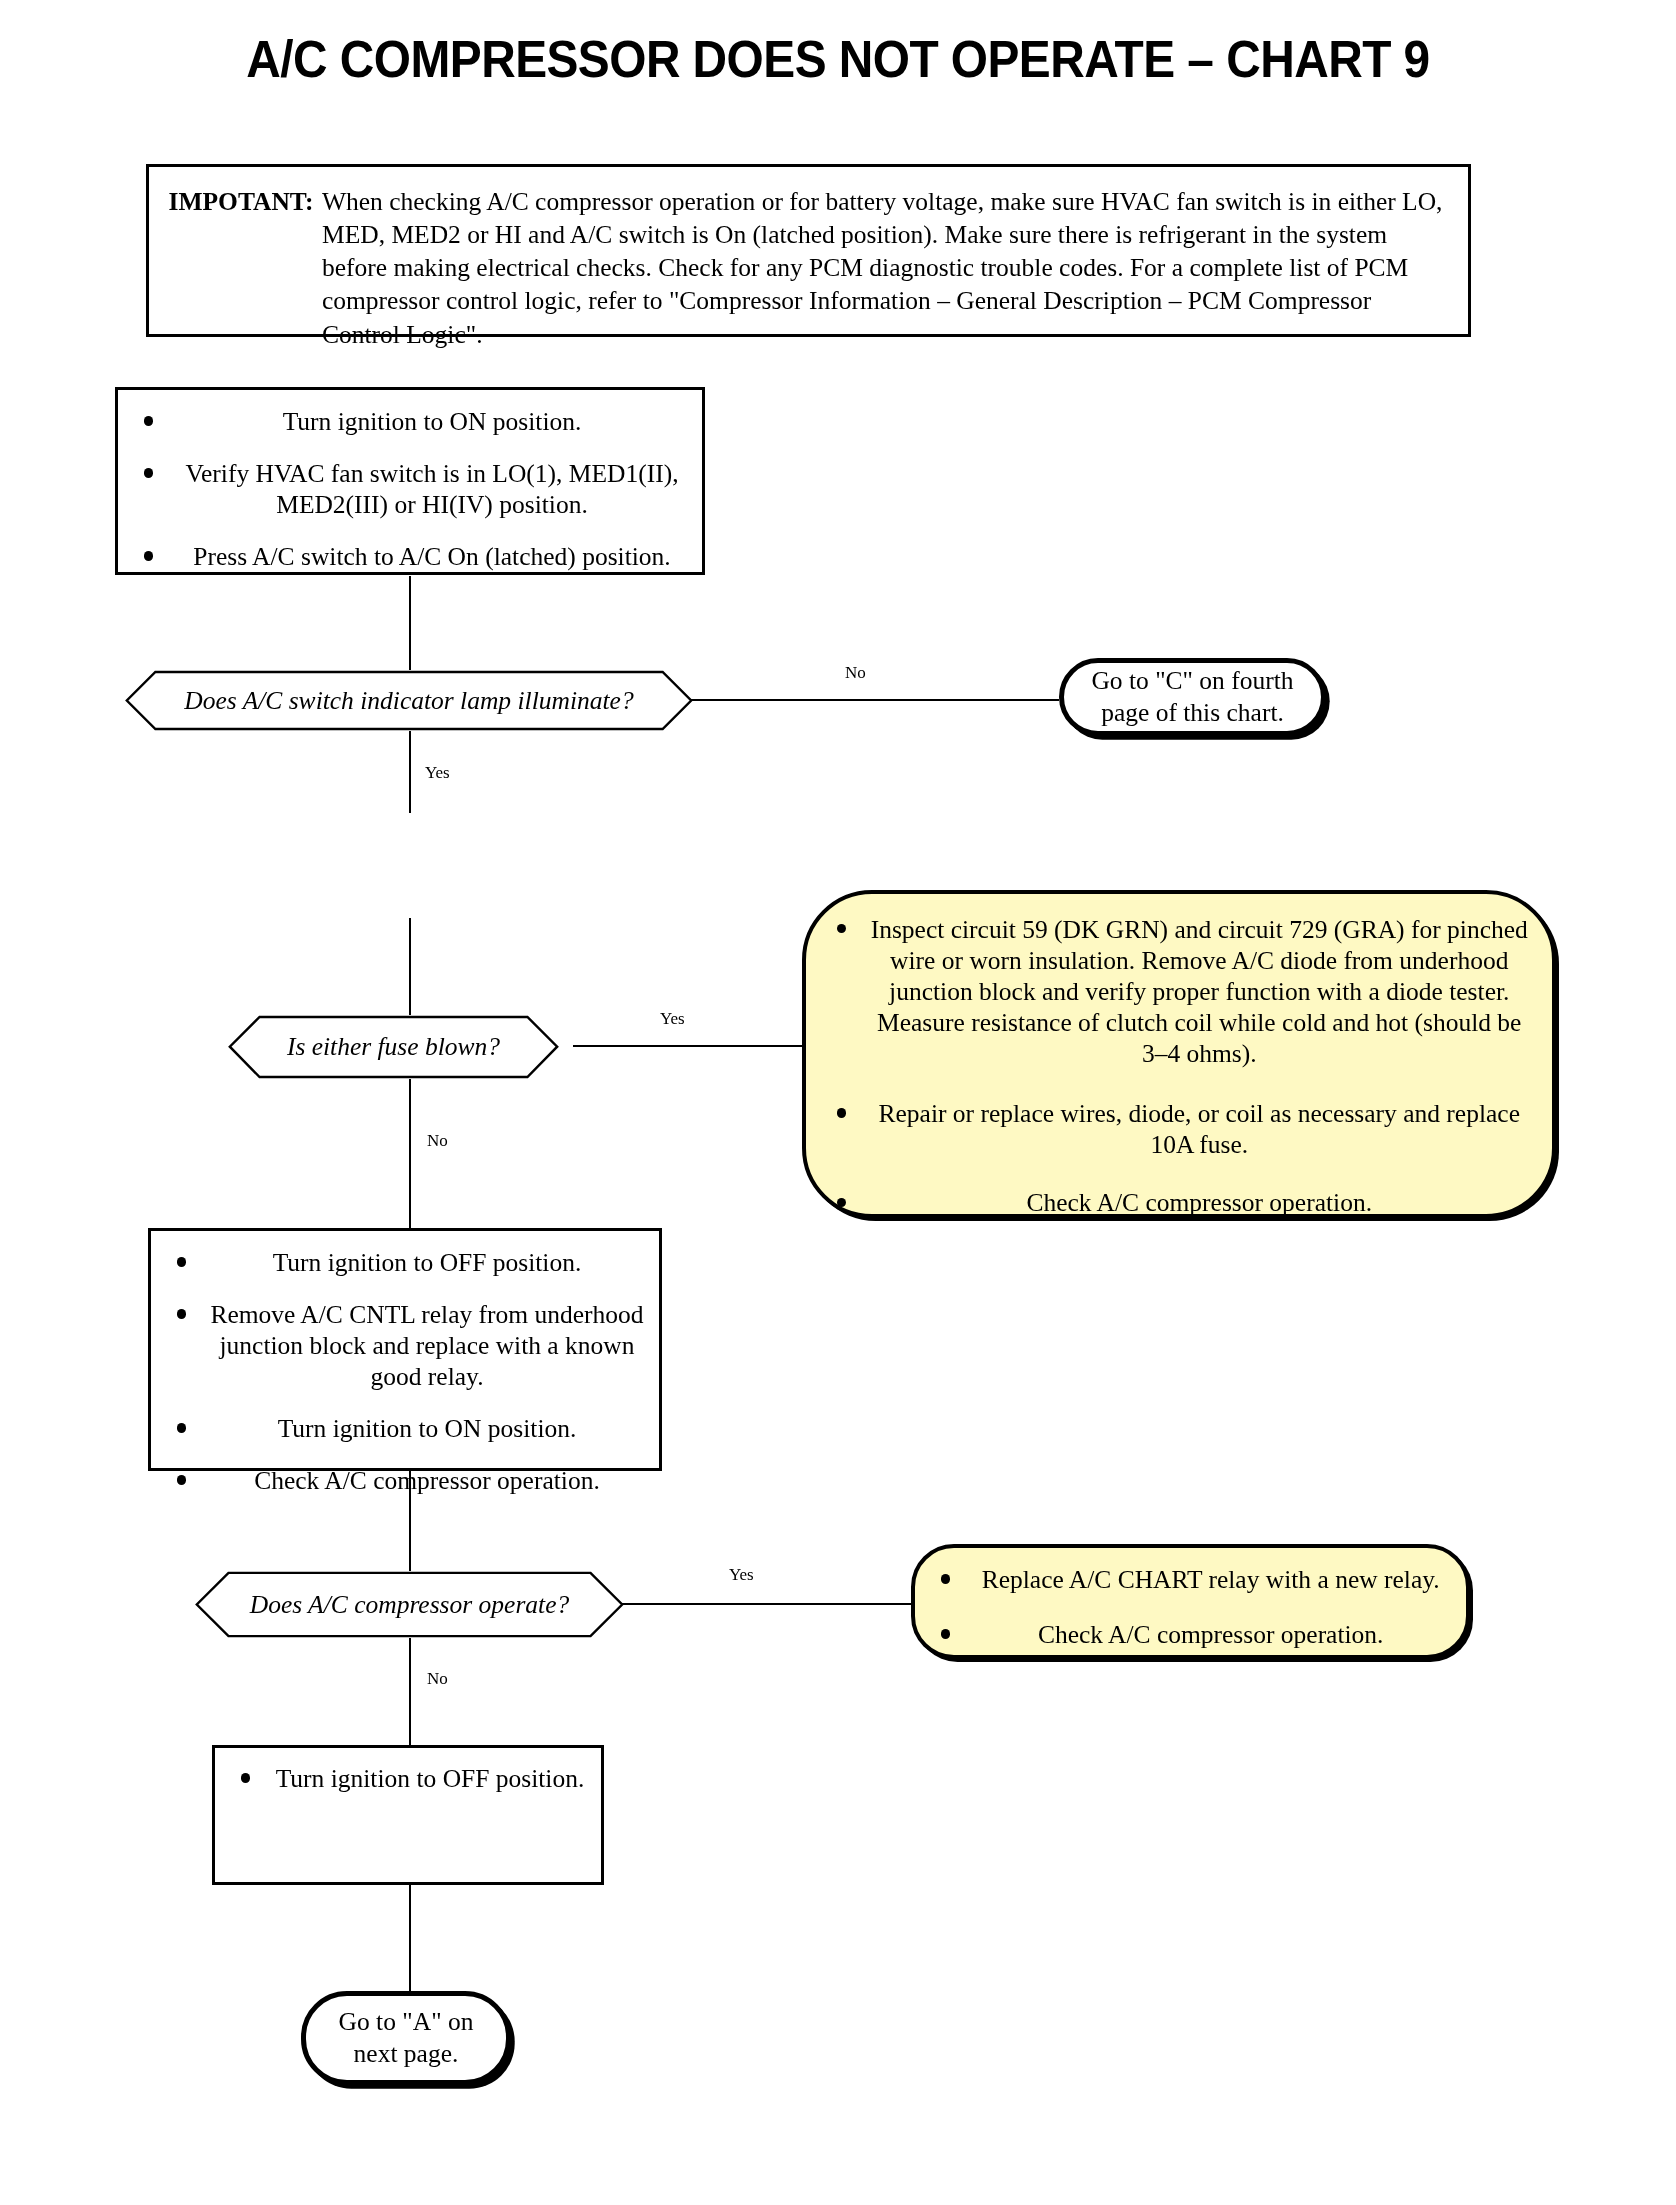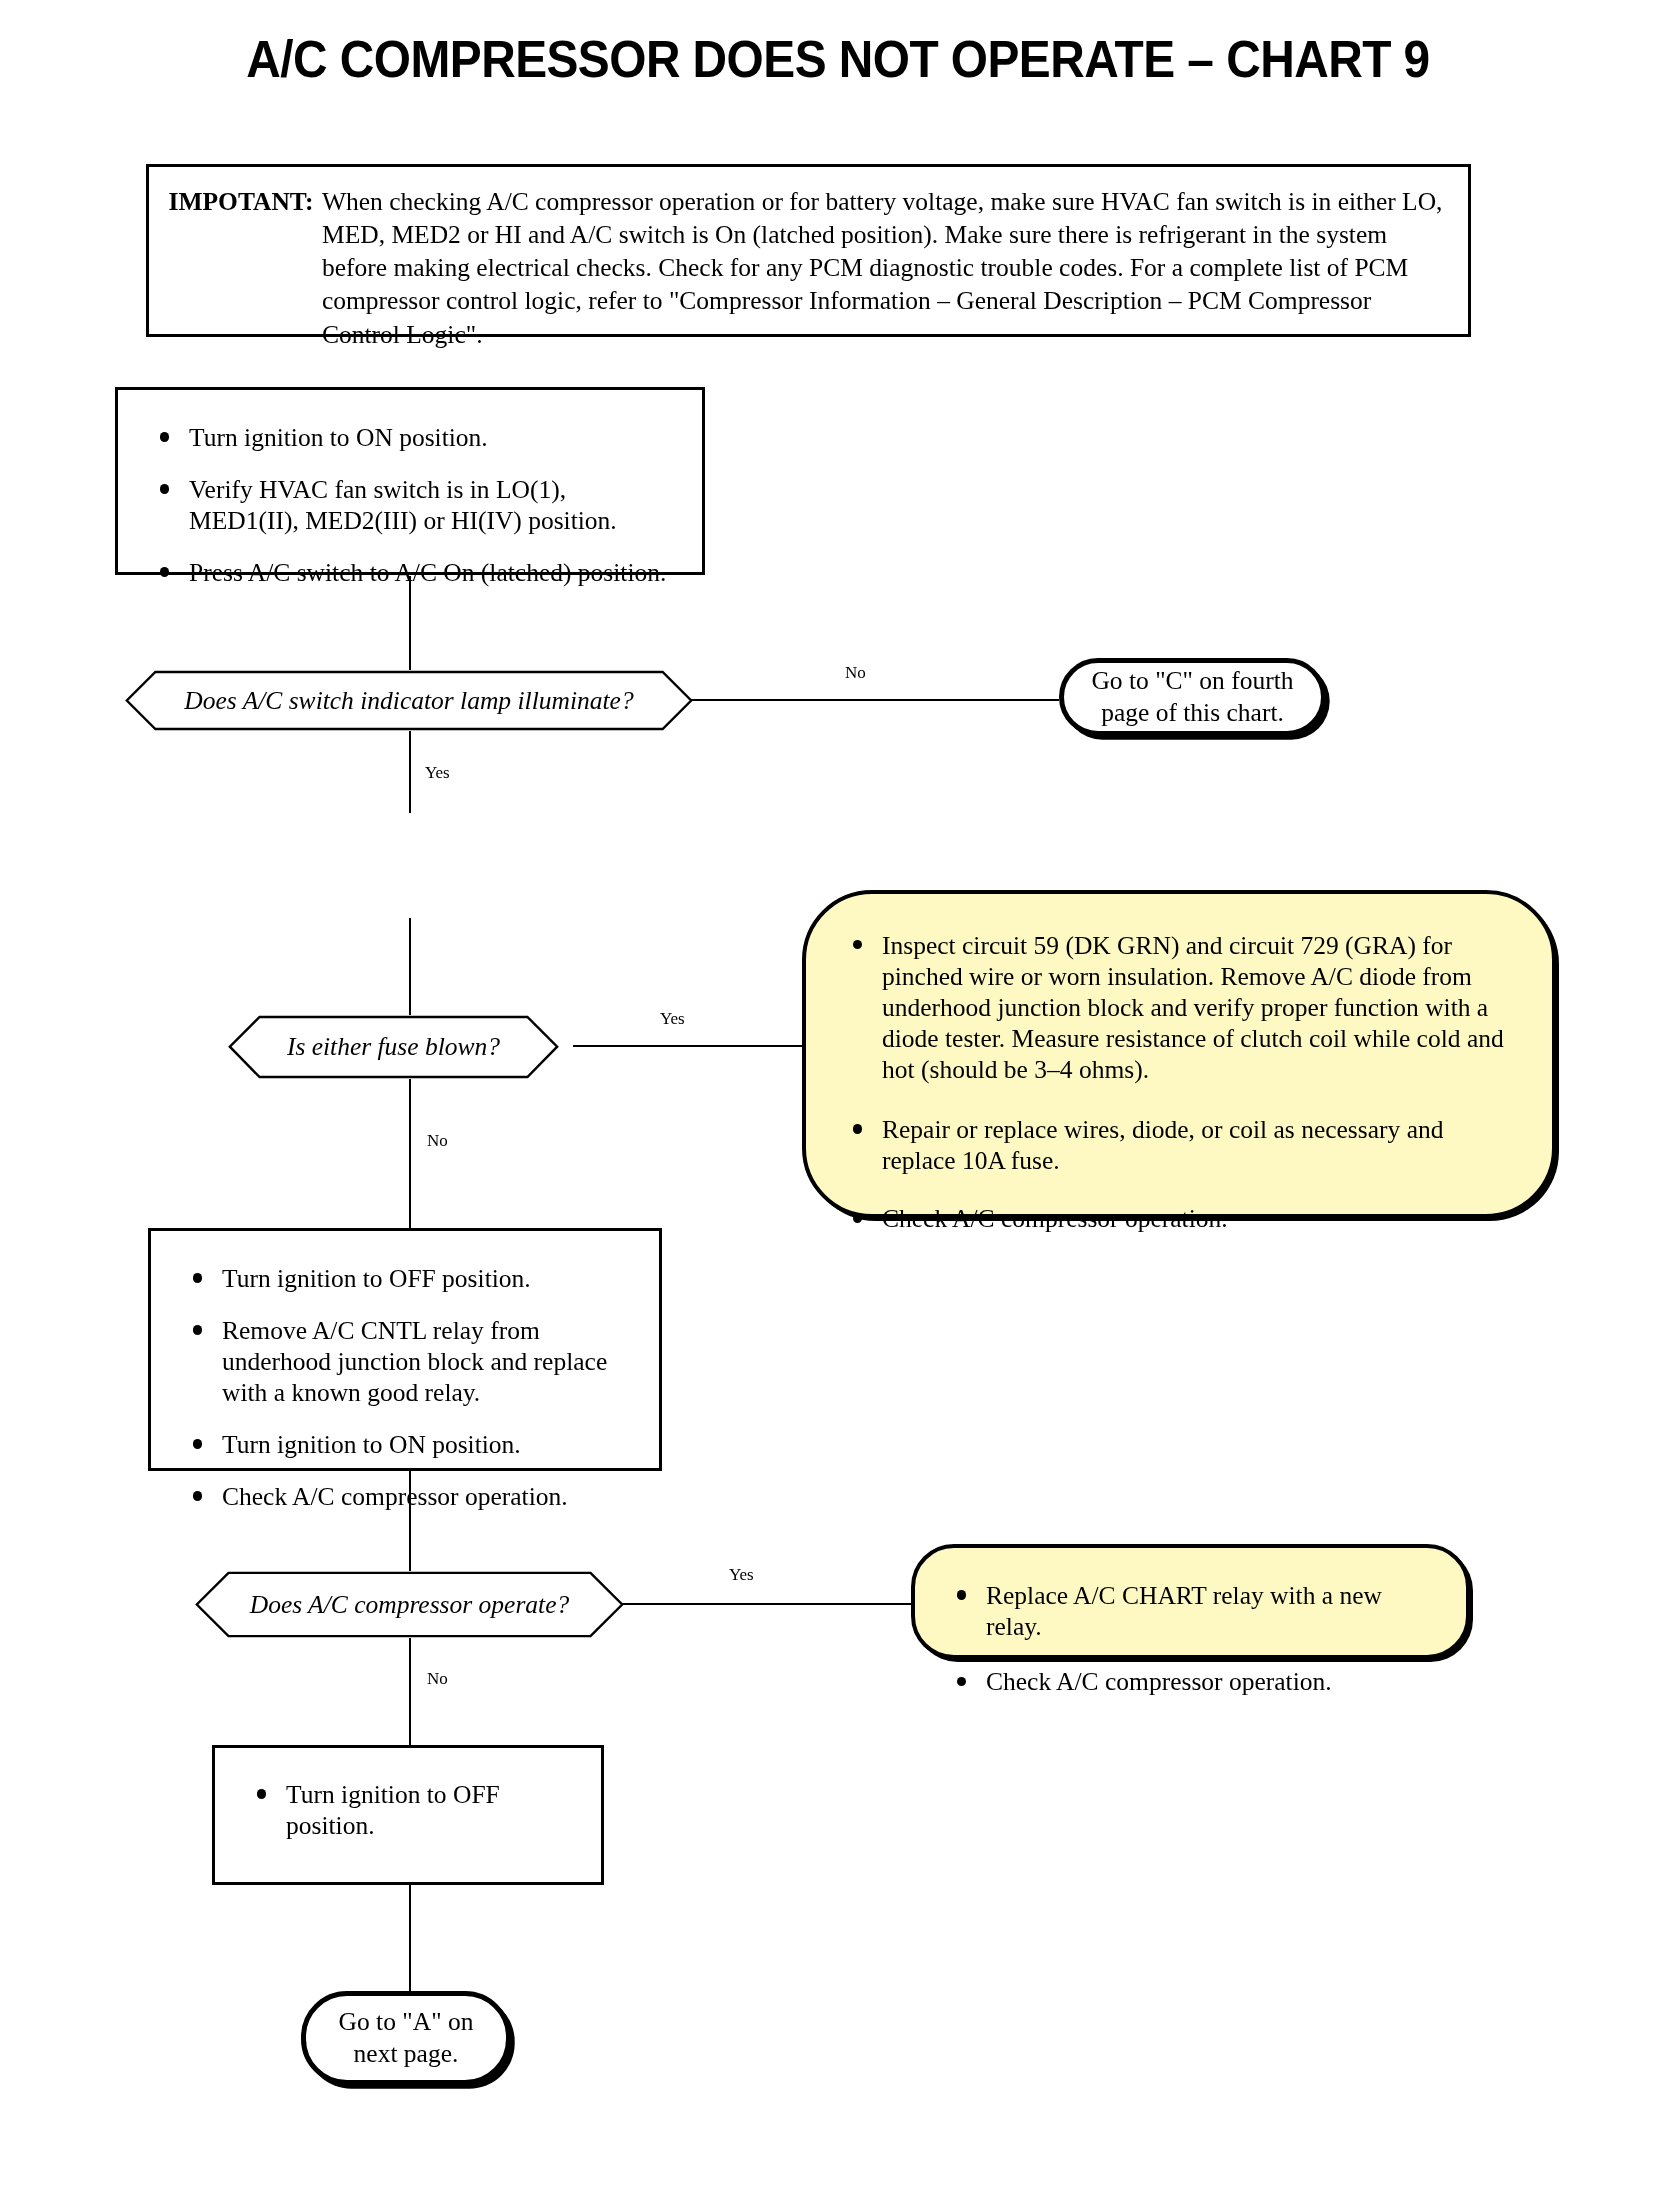--- a/index.html
+++ b/index.html
@@ -75,23 +75,24 @@
     border: 3.6px solid #000;
     box-sizing: border-box;
     background: #fff;
   }
 
   .bullets {
     position: absolute;
     left: 17px;
     right: 11px;
     top: 13.4px;
-    margin: 16px;
+    margin: 0;
     padding: 0;
     list-style: none;
+    text-align: center;
   }
   .bullets li {
     position: relative;
     padding-left: 38px;
     font-size: 25.5px;
     line-height: 1.22;
     margin-bottom: 20.7px;
   }
   .bullets li:last-child { margin-bottom: 0; }
   .bullets li .bullet-dot {

